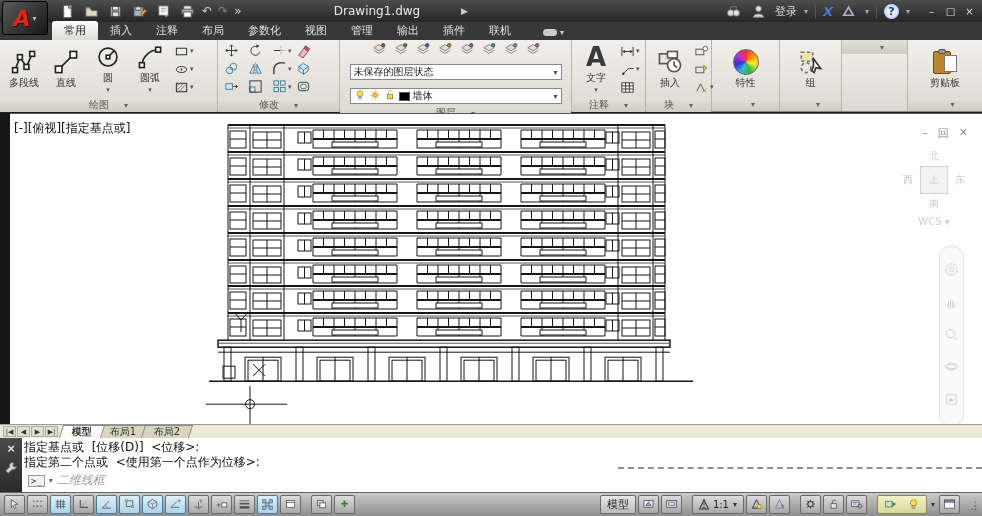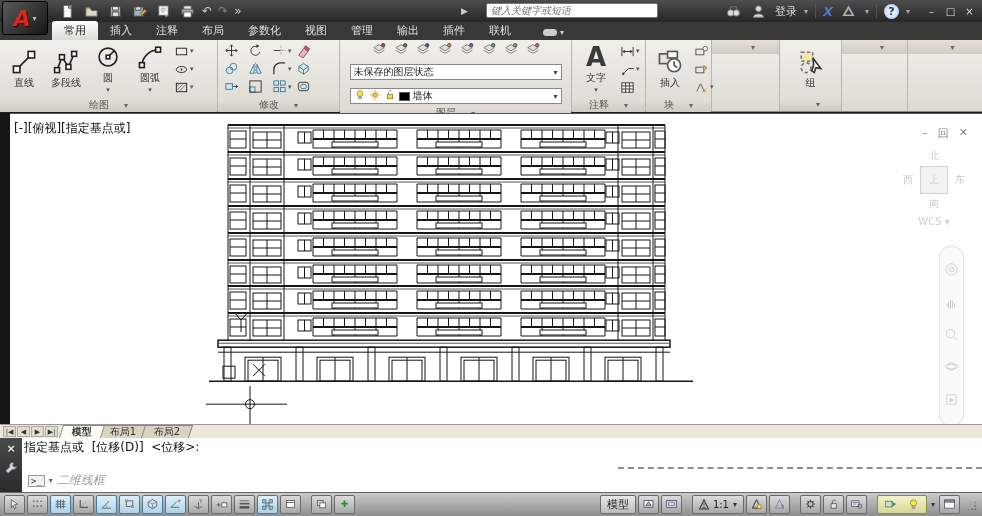--- a/index.html
+++ b/index.html
@@ -192,22 +192,22 @@
           <svg viewBox="0 0 16 16" xmlns="http://www.w3.org/2000/svg">
             <rect x="4" y="2" width="8" height="4" fill="#eee" stroke="#555"></rect>
             <rect x="2" y="5.5" width="12" height="5" fill="#b5b5b5" stroke="#555"></rect>
             <rect x="4" y="8.5" width="8" height="5.5" fill="#fff" stroke="#555"></rect>
           </svg>
         </span>
       <span class="glyphbtn">↶</span>
       <span class="glyphbtn disabled">↷</span>
       <span class="glyphbtn">»</span>
     </div>
+    <span class="title-text">Drawing1.dwg</span>
     <span class="play-glyph">▶</span>
-    <input class="search-box" placeholder="键入关键字或短语" style="">
     <div class="tb-right">
       <span class="qbtn">
           <svg viewBox="0 0 16 16" xmlns="http://www.w3.org/2000/svg">
             <circle cx="5" cy="9.5" r="3.4" fill="#ddd" stroke="#777"></circle>
             <circle cx="11" cy="9.5" r="3.4" fill="#ddd" stroke="#777"></circle>
             <path d="M4 6l1-3h6l1 3" fill="none" stroke="#777"></path>
           </svg>
         </span>
       <span class="qbtn">
           <svg viewBox="0 0 16 16" xmlns="http://www.w3.org/2000/svg">
@@ -253,35 +253,35 @@
         <span style="font-size:8px">▾</span>
       </div>
     </div>
 
   <div class="ribbon">
 
     <div class="panel" style="width:218px">
       <div class="pbody" id="draw-body">
           <div class="bigbtn">
             <span style="width:26px;height:26px"><svg viewBox="0 0 16 16" xmlns="http://www.w3.org/2000/svg">
-                <path d="M3.5 12.5L12.5 3.5" stroke="#222" fill="none"></path>
-                <rect x="1.5" y="10.5" width="4" height="4" fill="#fff" stroke="#222"></rect>
-                <rect x="10.5" y="1.5" width="4" height="4" fill="#fff" stroke="#222"></rect>
-              </svg></span>
-            <span>直线</span>
-          </div>
-          <div class="bigbtn">
-            <span style="width:26px;height:26px"><svg viewBox="0 0 16 16" xmlns="http://www.w3.org/2000/svg">
                 <path d="M2.5 13L5.5 5l4 6 3.5-8" stroke="#222" fill="none"></path>
                 <rect x="1" y="11.5" width="3" height="3" fill="#fff" stroke="#222"></rect>
                 <rect x="4" y="3.5" width="3" height="3" fill="#fff" stroke="#222"></rect>
                 <rect x="8" y="9.5" width="3" height="3" fill="#fff" stroke="#222"></rect>
                 <rect x="11.5" y="1.5" width="3" height="3" fill="#fff" stroke="#222"></rect>
               </svg></span>
             <span>多段线</span>
+          </div>
+          <div class="bigbtn">
+            <span style="width:26px;height:26px"><svg viewBox="0 0 16 16" xmlns="http://www.w3.org/2000/svg">
+                <path d="M3.5 12.5L12.5 3.5" stroke="#222" fill="none"></path>
+                <rect x="1.5" y="10.5" width="4" height="4" fill="#fff" stroke="#222"></rect>
+                <rect x="10.5" y="1.5" width="4" height="4" fill="#fff" stroke="#222"></rect>
+              </svg></span>
+            <span>直线</span>
           </div>
           <div class="bigbtn">
             <span style="width:26px;height:26px"><svg viewBox="0 0 16 16" xmlns="http://www.w3.org/2000/svg">
                 <circle cx="8" cy="8" r="5.5" stroke="#222" fill="none"></circle>
                 <path d="M8 8l3.8-3.8" stroke="#222" fill="none"></path>
                 <rect x="6.9" y="6.9" width="2.2" height="2.2" fill="#fff" stroke="#222"></rect>
               </svg></span>
             <span>圆</span>
             <span class="caret">▾</span>
           </div>
@@ -571,20 +571,26 @@
             </div>
           </div>
       </div>
       <div class="plabel">
         <span>块</span>
           <span class="caret">▾</span>
       </div>
     </div>
 
     <div class="panel" style="width:68px">
+      <div class="pbody" style="justify-content:center">
+        <div class="bigbtn">
+          <span class="wheel"></span>
+          <span>特性</span>
+        </div>
+      </div>
       <div class="plabel">
         <span></span>
           <span class="caret">▾</span>
       </div>
     </div>
 
     <div class="panel" style="width:62px">
       <div class="pbody" style="justify-content:center">
         <div class="bigbtn">
           <span class="qbtn" style="width:26px;height:26px">
@@ -604,20 +610,30 @@
     </div>
 
     <div class="panel" style="width:66px">
       <div class="plabel">
         <span></span>
           <span class="caret">▾</span>
       </div>
     </div>
 
     <div class="panel" style="flex:1; border-right:none">
+      <div class="pbody" style="justify-content:center">
+        <div class="bigbtn">
+          <span class="clip">
+            <span class="board"></span>
+              <span class="clipTop"></span>
+              <span class="page"></span>
+          </span>
+          <span>剪贴板</span>
+        </div>
+      </div>
       <div class="plabel">
         <span></span>
           <span class="caret">▾</span>
       </div>
     </div>
   </div>
 
   <div class="canvas-left"></div>
   <div class="canvas">
     <svg id="facade" width="972" height="311">
@@ -1293,21 +1309,21 @@
       </div>
   </div>
 
   <div class="cmd">
     <div class="cmd-dock">
       <span class="x">×</span>
       <span><svg viewBox="0 0 16 16" xmlns="http://www.w3.org/2000/svg">
             <path d="M10 1.8a3.8 3.8 0 0 0-3.6 5L2 11.2l2.8 2.8 4.4-4.4a3.8 3.8 0 0 0 5-3.6l-2.4 1-1.8-1.8 1-2.4z" fill="#cfd6dc" stroke="#667"></path>
           </svg></span>
     </div>
-    <div class="cmd-text" id="cmd-history"><div>指定基点或  [位移(D)]  &lt;位移&gt;:</div></div>
+    <div class="cmd-text" id="cmd-history"><div>指定基点或  [位移(D)]  &lt;位移&gt;:</div><div>指定第二个点或  &lt;使用第一个点作为位移&gt;:</div></div>
     <div class="cmd-prompt">
       <span class="prompt-chip">&gt;_</span>
       <span class="prompt-caret">▾</span>
       <span class="prompt-ghost">二维线框</span>
     </div>
     <div class="artifact-line"></div>
   </div>
 
   <div class="statusbar">
     <span id="status-toggles" style="display:flex;gap:2px">

